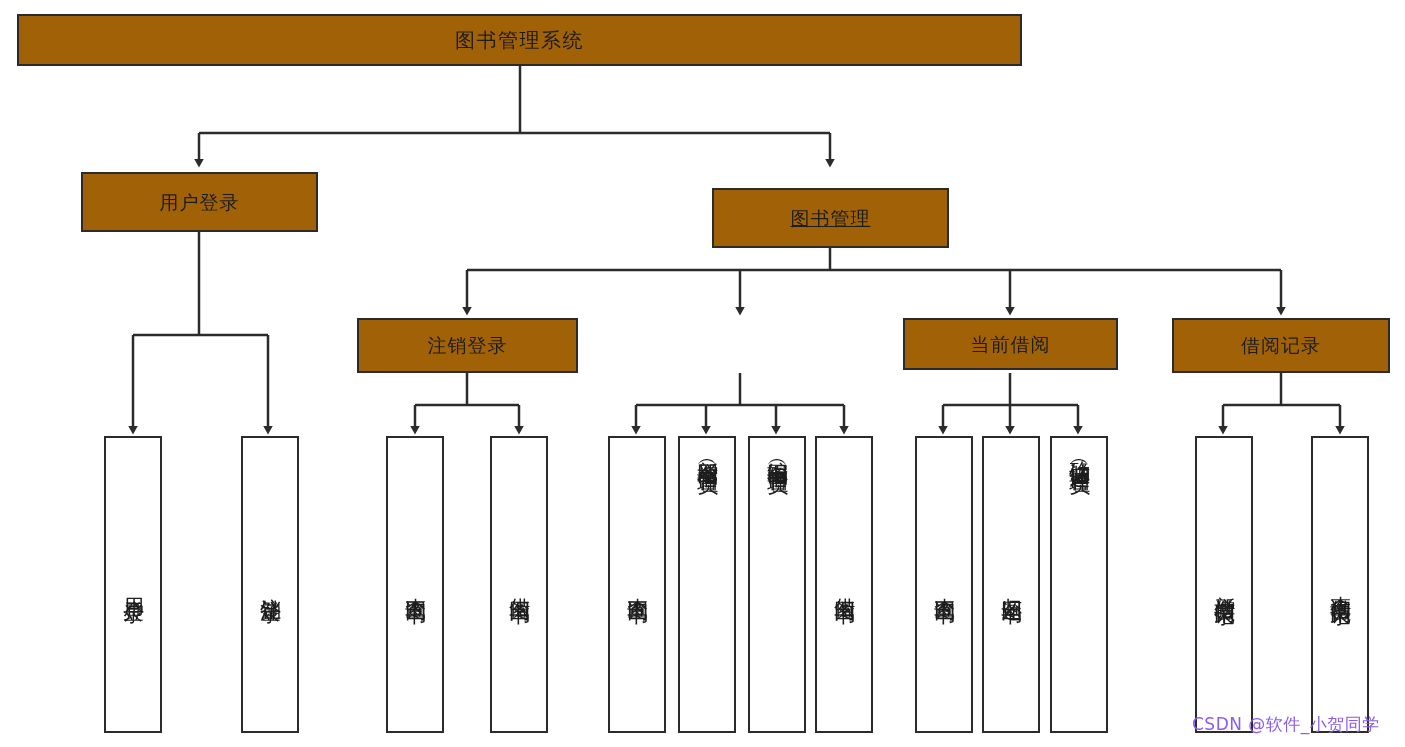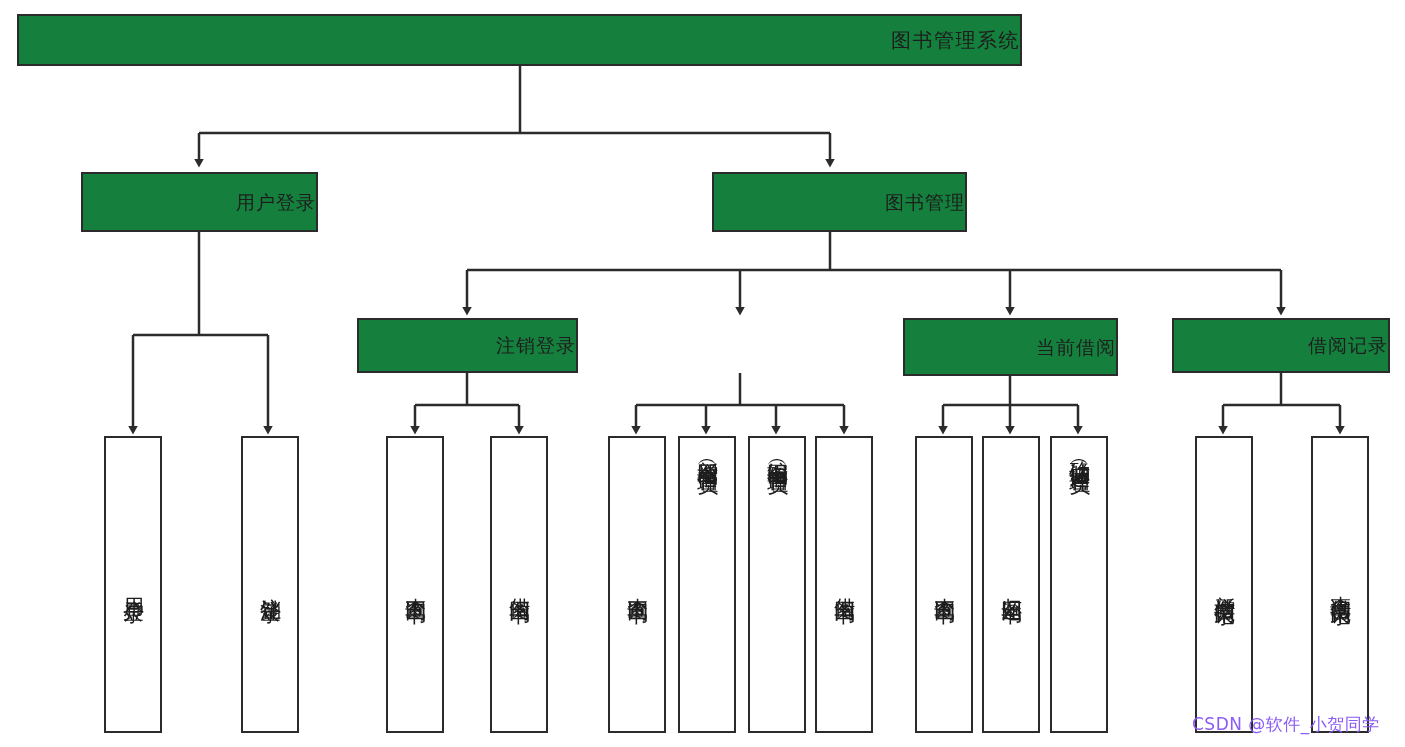--- a/index.html
+++ b/index.html
@@ -1,21 +1,21 @@
 <!DOCTYPE html>
 <html><head>
 <meta charset="utf-8">
 <style>
   html,body{margin:0;padding:0;background:#ffffff;}
   body{font-family:"DejaVu Sans","Liberation Sans",sans-serif;}
   #stage{position:relative;width:1405px;height:747px;background:#ffffff;overflow:hidden;}
   #wires{position:absolute;left:0;top:0;width:1405px;height:747px;}
 
-  .node{position:absolute;box-sizing:border-box;background:#15803d;
-        border:2.5px solid #2b2b2b;display:flex;align-items:center;justify-content:flex-end;
+  .node{position:absolute;box-sizing:border-box;background:#a16207;
+        border:2.5px solid #2b2b2b;display:flex;align-items:center;justify-content:center;
         color:#1d1d1d;}
   .node.h{font-size:19px;letter-spacing:1px;line-height:1.2;}
   .node.root{font-size:20px;letter-spacing:1.5px;}
   .leaf{position:absolute;box-sizing:border-box;background:#ffffff;
         border:2.5px solid #2b2b2b;color:#1d1d1d;display:flex;
         justify-content:center;align-items:flex-start;overflow:hidden;}
   .leaf .vt{writing-mode:vertical-rl;text-orientation:upright;
             font-size:21px;line-height:1.32;letter-spacing:2px;white-space:nowrap;}
   .leaf.mid{align-items:center;}
   .leaf.mid .vt{padding:0;}
@@ -79,28 +79,28 @@
     </g>
   </svg>
 
   <div class="node root" style="left:17px;top:14px;width:1005px;height:52px;">
     <span>图书管理系统</span>
   </div>
 
   <div class="node h" style="left:81px;top:172px;width:237px;height:60px;">
     <span>用户登录</span>
   </div>
-  <div class="node h" style="left:712px;top:172px;width:255px;height:60px;">
+  <div class="node h" style="left:712px;top:188px;width:237px;height:60px;text-decoration:underline;">
     <span>图书管理</span>
   </div>
 
   <div class="node h" style="left:357px;top:318px;width:221px;height:55px;">
     <span>注销登录</span>
   </div>
-  <div class="node h" style="left:903px;top:318px;width:215px;height:58px;">
+  <div class="node h" style="left:903px;top:318px;width:215px;height:52px;">
     <span>当前借阅</span>
   </div>
   <div class="node h" style="left:1172px;top:318px;width:218px;height:55px;">
     <span>借阅记录</span>
   </div>
 
   <div class="leaf mid" style="left:104px;top:436px;width:58px;height:297px;">
     <span class="vt">用户登录</span>
   </div>
   <div class="leaf mid" style="left:241px;top:436px;width:58px;height:297px;">

